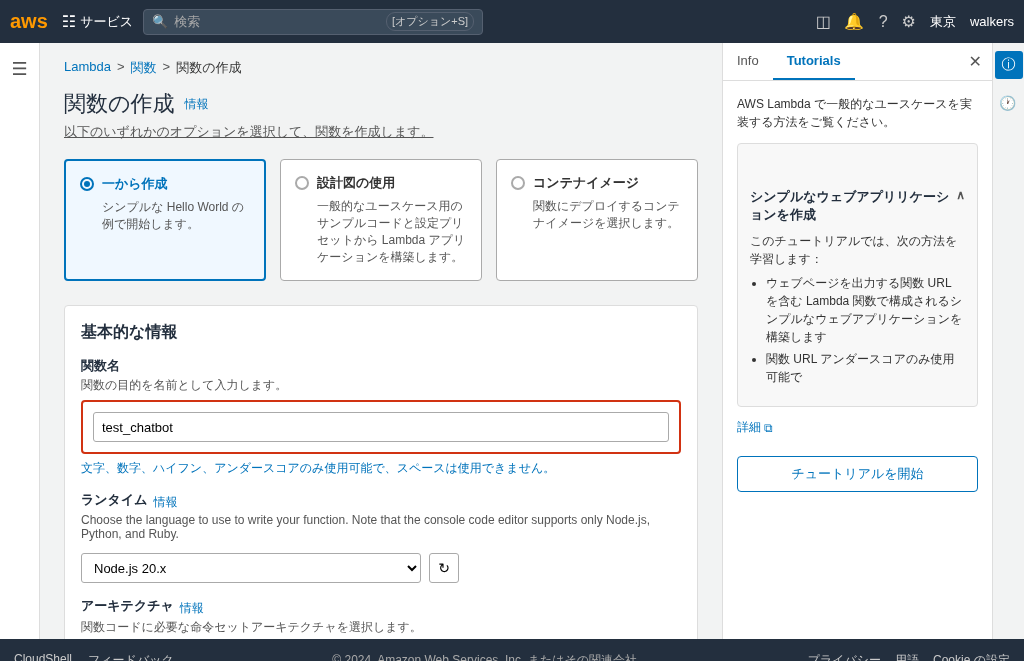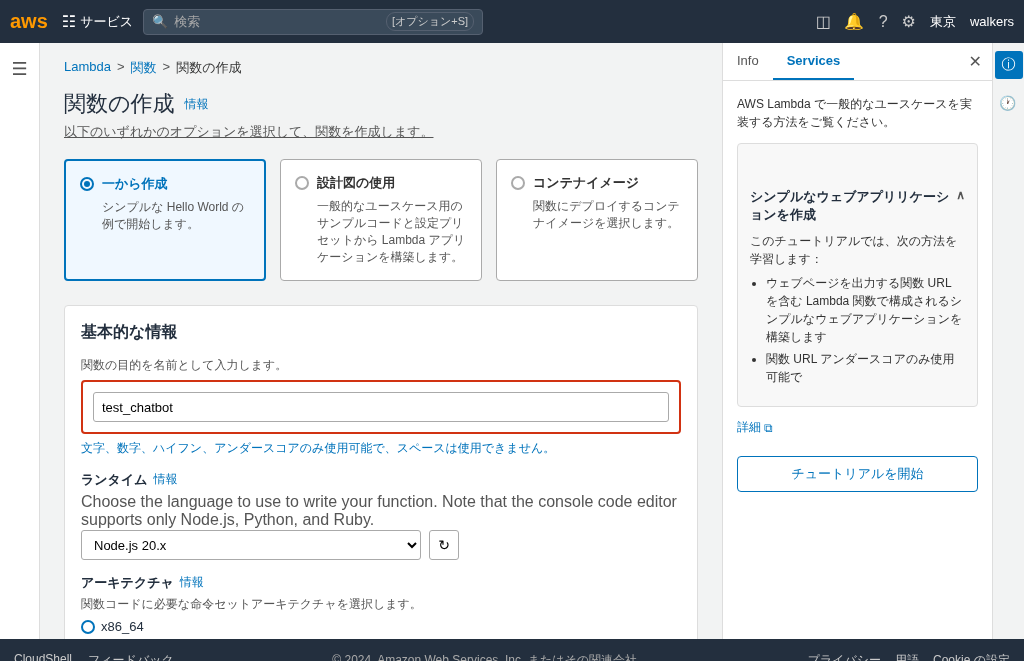--- a/index.html
+++ b/index.html
@@ -253,28 +253,28 @@
       font-size: 13px;
       outline: none;
     }
     .field-hint {
       font-size: 12px;
       color: #0073bb;
       margin-top: 4px;
     }
     .field-label-row {
       display: flex;
-      align-items: flex-start;
+      align-items: flex-end;
       gap: 6px;
       margin-bottom: 2px;
     }
     .runtime-desc {
-      font-size: 16px;
-      color: #555;
-      margin-bottom: 1px;
+      font-size: 12px;
+      color: #555;
+      margin-bottom: 12px;
     }
     .select-wrapper {
       display: flex;
       align-items: center;
       gap: 8px;
     }
     .runtime-select {
       width: 340px;
       height: 30px;
       border: 1px solid #aaa;
@@ -514,20 +514,21 @@
             <span class="option-card-title" style="color:#333">コンテナイメージ</span>
           </div>
           <p class="option-card-desc">関数にデプロイするコンテナイメージを選択します。</p>
         </div>
       </div>
 
       <div class="section-box">
         <div class="section-title">基本的な情報</div>
 
         <div class="field-group">
+          <div class="field-label">関数名</div>
           <div class="field-sublabel">関数の目的を名前として入力します。</div>
           <div class="function-name-box">
             <input class="function-name-input" type="text" value="test_chatbot" style="">
           </div>
           <div class="field-hint">文字、数字、ハイフン、アンダースコアのみ使用可能で、スペースは使用できません。</div>
         </div>
 
         <div class="field-group">
           <div class="field-label-row">
             <span class="field-label">ランタイム</span>
@@ -557,21 +558,21 @@
           </div>
         </div>
 
       </div>
 
     </div>
 
     <div class="right-panel">
       <div class="right-panel-tabs">
         <div class="panel-tab">Info</div>
-        <div class="panel-tab active">Services</div>
+        <div class="panel-tab active">Tutorials</div>
         <span class="panel-close">✕</span>
       </div>
       <div class="panel-content">
         <p class="panel-intro">AWS Lambda で一般的なユースケースを実装する方法をご覧ください。</p>
         <div class="panel-card">
           <div class="panel-card-title">
             <span>シンプルなウェブアプリリケーションを作成</span>
             <span class="panel-card-chevron">∧</span>
           </div>
           <div class="panel-card-body">

